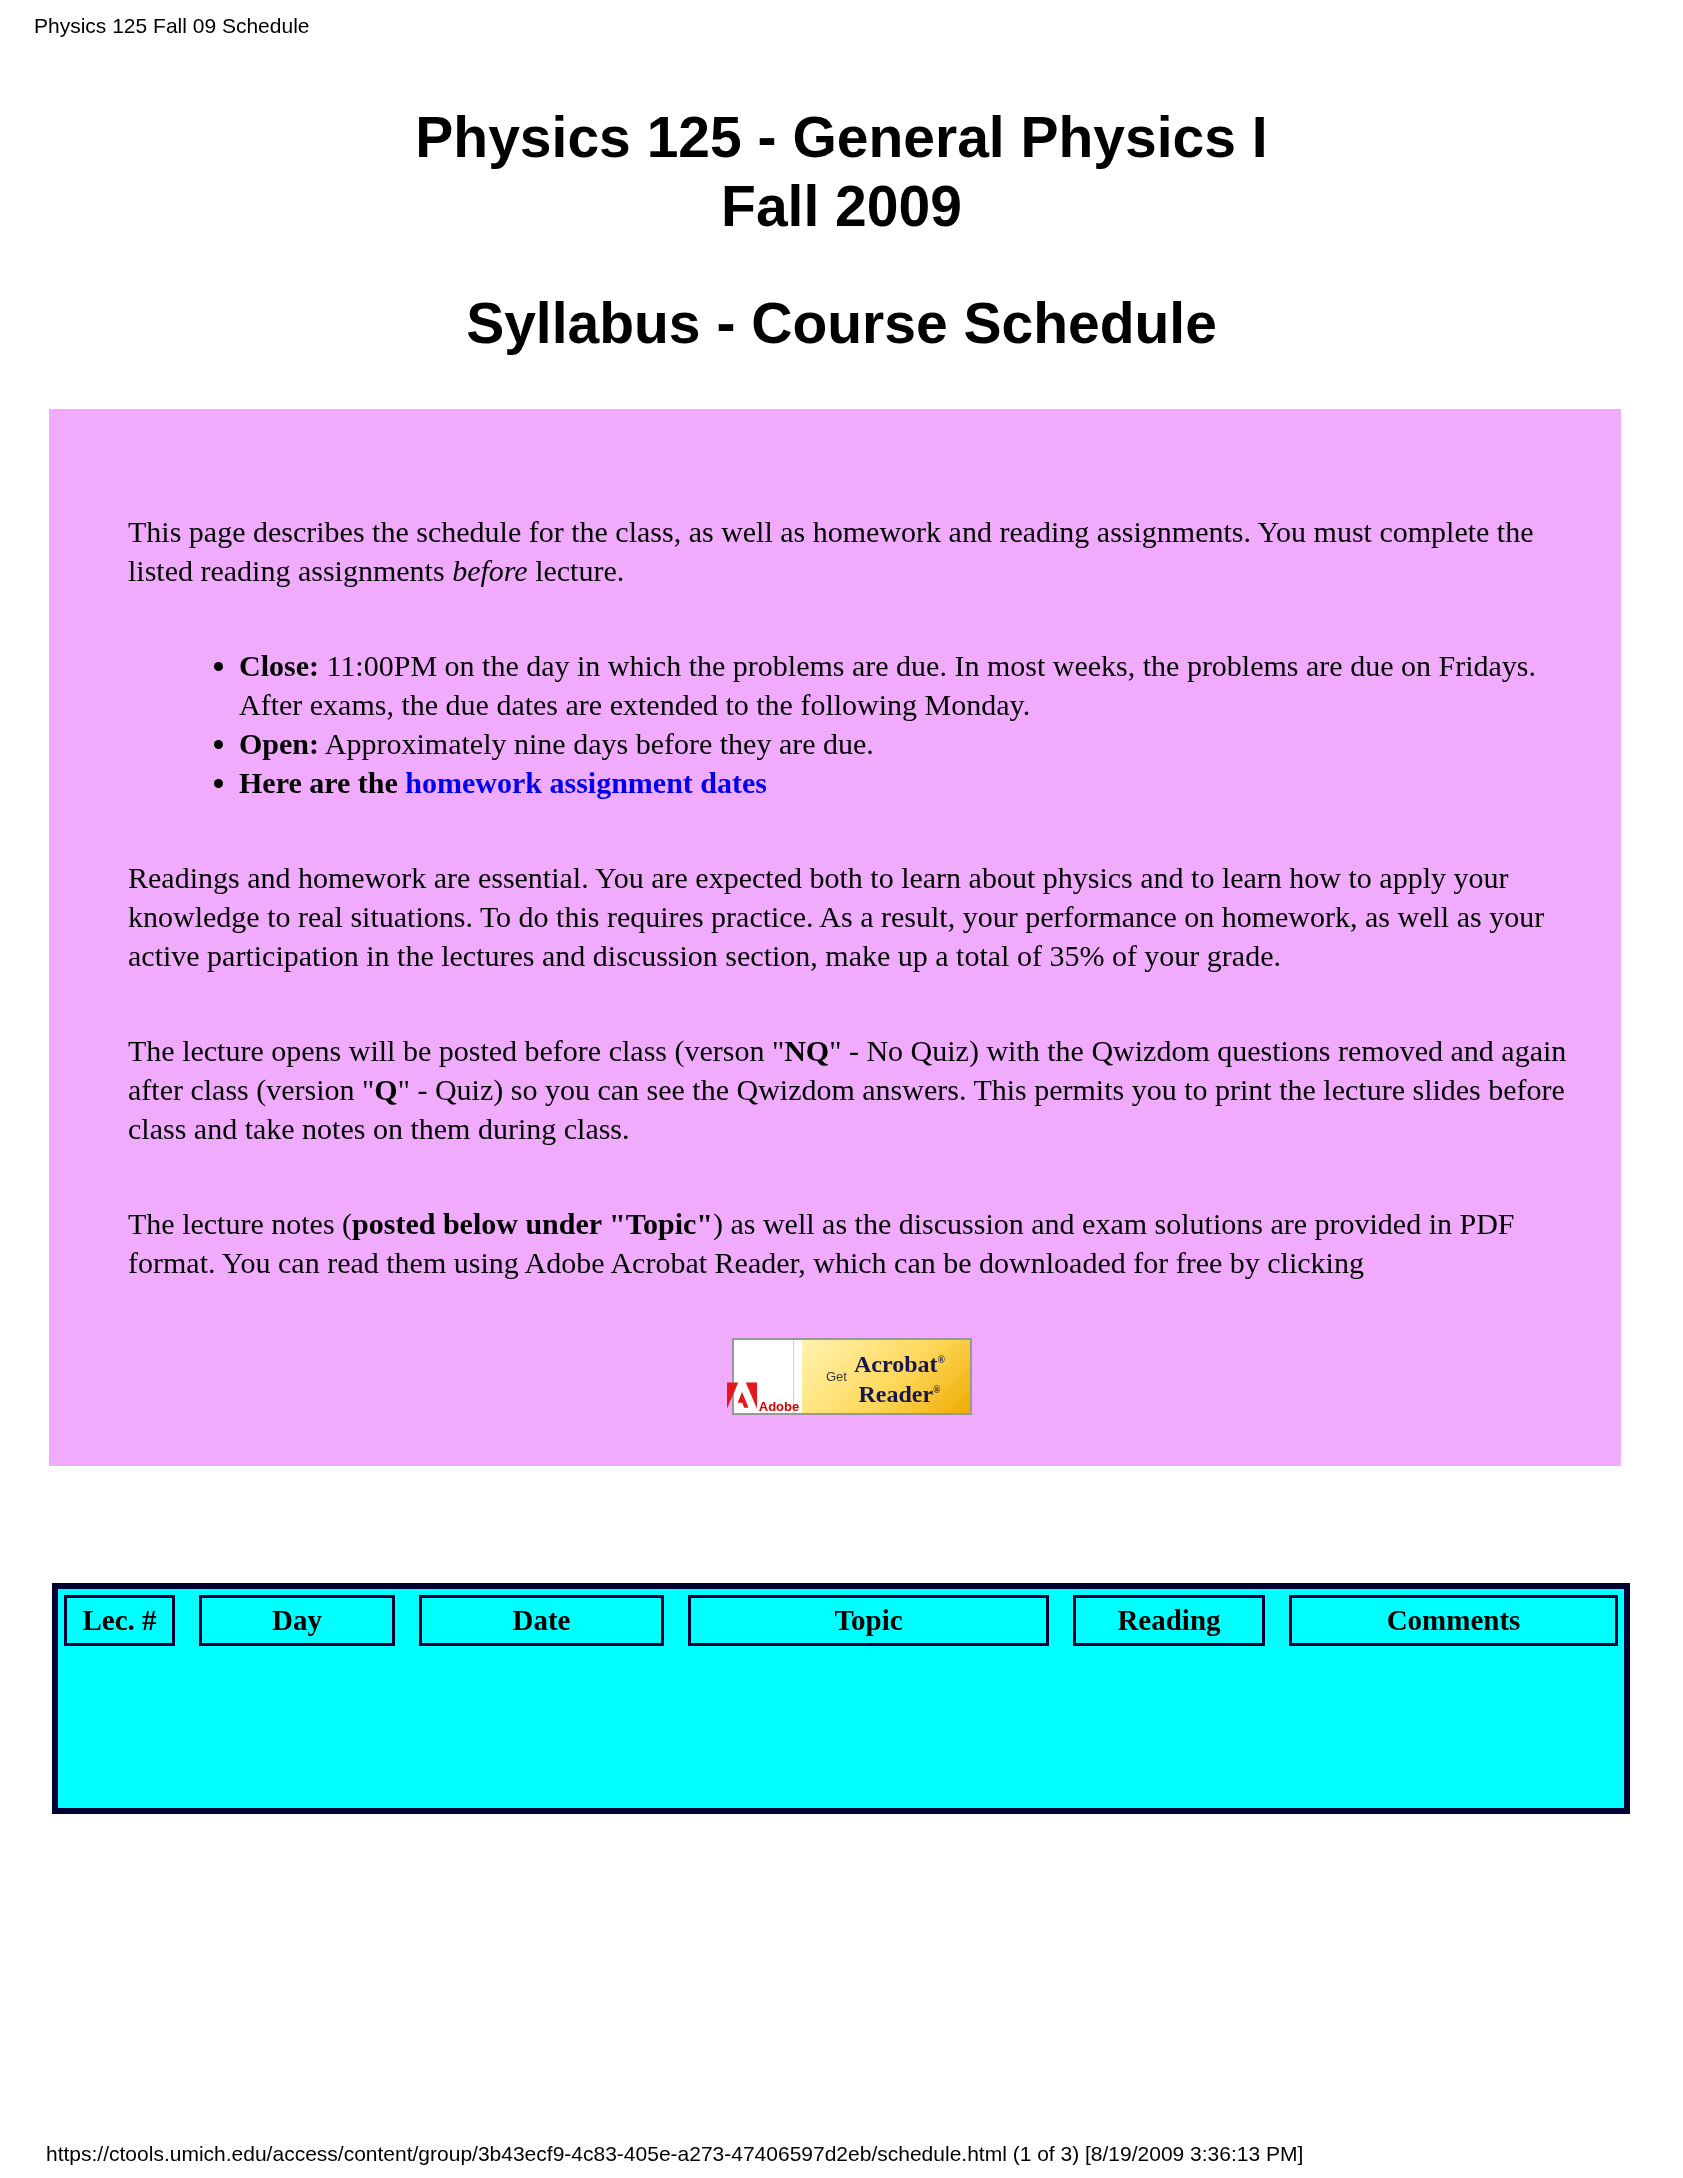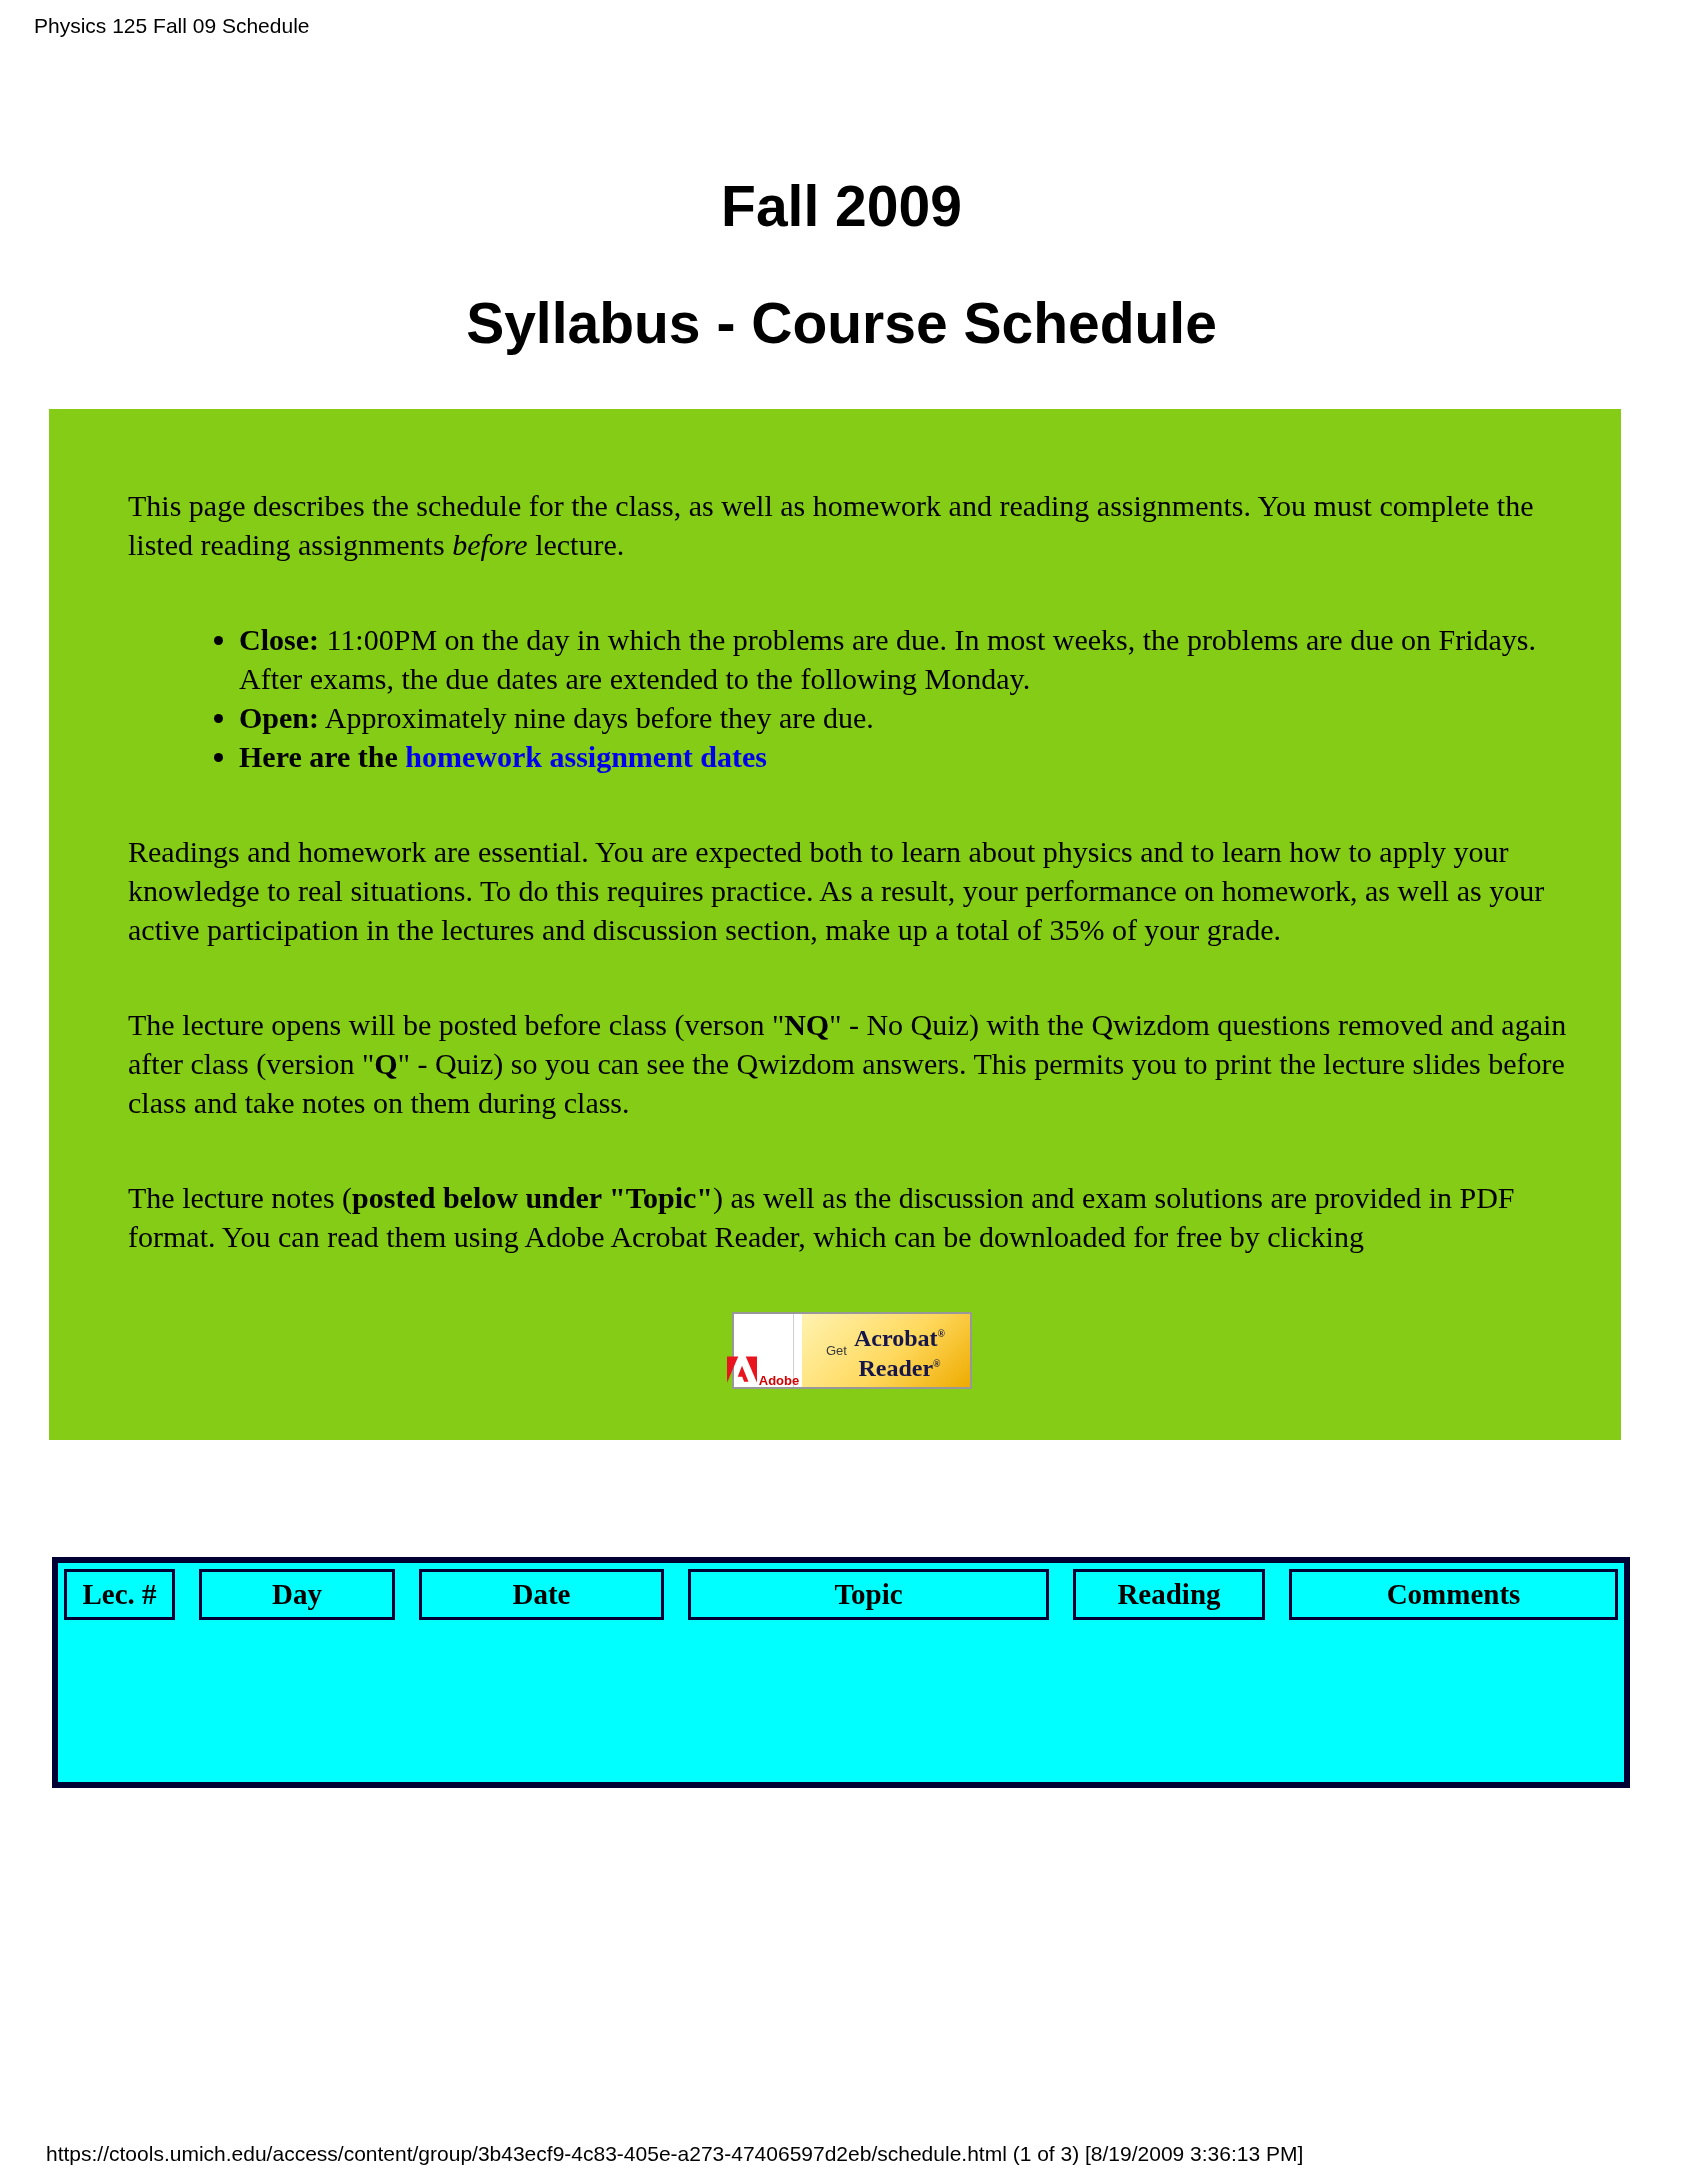--- a/index.html
+++ b/index.html
@@ -16,22 +16,22 @@
     font-family:"Liberation Sans", sans-serif; font-size:21px; color:#000; white-space:nowrap;
   }
   .titles { padding-top:103px; }
   h1.main-title, h1.subtitle {
     margin:0; text-align:center; font-family:"Liberation Sans", sans-serif;
     font-weight:bold; font-size:57px; line-height:69px; color:#000;
   }
   h1.subtitle { margin-top:48px; }
 
   .green-box {
-    background:#84cc16; margin:51px 0 0 49px; width:1572px; box-sizing:border-box;
-    padding:77px 46px 51px 79px;
+    background:#f0abfc; margin:51px 0 0 49px; width:1572px; box-sizing:border-box;
+    padding:103px 46px 51px 79px;
   }
   .green-box p { margin:0 0 56px 0; font-size:30px; line-height:39px; }
   .green-box ul { margin:0 0 56px 0; padding-left:111px; list-style:disc; }
   .green-box li { font-size:30px; line-height:39px; }
   .em { font-style:italic; }
   .bld { font-weight:bold; }
   a.link { color:#0000ee; font-weight:bold; text-decoration:none; cursor:pointer; }
 
   .badge-wrap { text-align:center; margin-top:0; }
   a.badge {
@@ -70,21 +70,21 @@
   .table-body { height:156px; }
 </style>
 </head>
 <body>
 
 <div class="page">
 
   <div class="print-header">Physics 125 Fall 09 Schedule</div>
 
   <div class="titles">
-    <h1 class="main-title"><br><span>Fall 2009</span></h1>
+    <h1 class="main-title"><span>Physics 125 - General Physics I</span><br><span>Fall 2009</span></h1>
     <h1 class="subtitle">Syllabus - Course Schedule</h1>
   </div>
 
   <div class="green-box">
 
     <p><span>This page describes the schedule for the class, as well as homework and reading assignments. You must complete the listed reading assignments </span><span class="em">before</span><span> lecture.</span></p>
 
 
     <ul>
       <li><span class="bld">Close:</span><span> 11:00PM on the day in which the problems are due. In most weeks, the problems are due on Fridays. After exams, the due dates are extended to the following Monday.</span></li>

